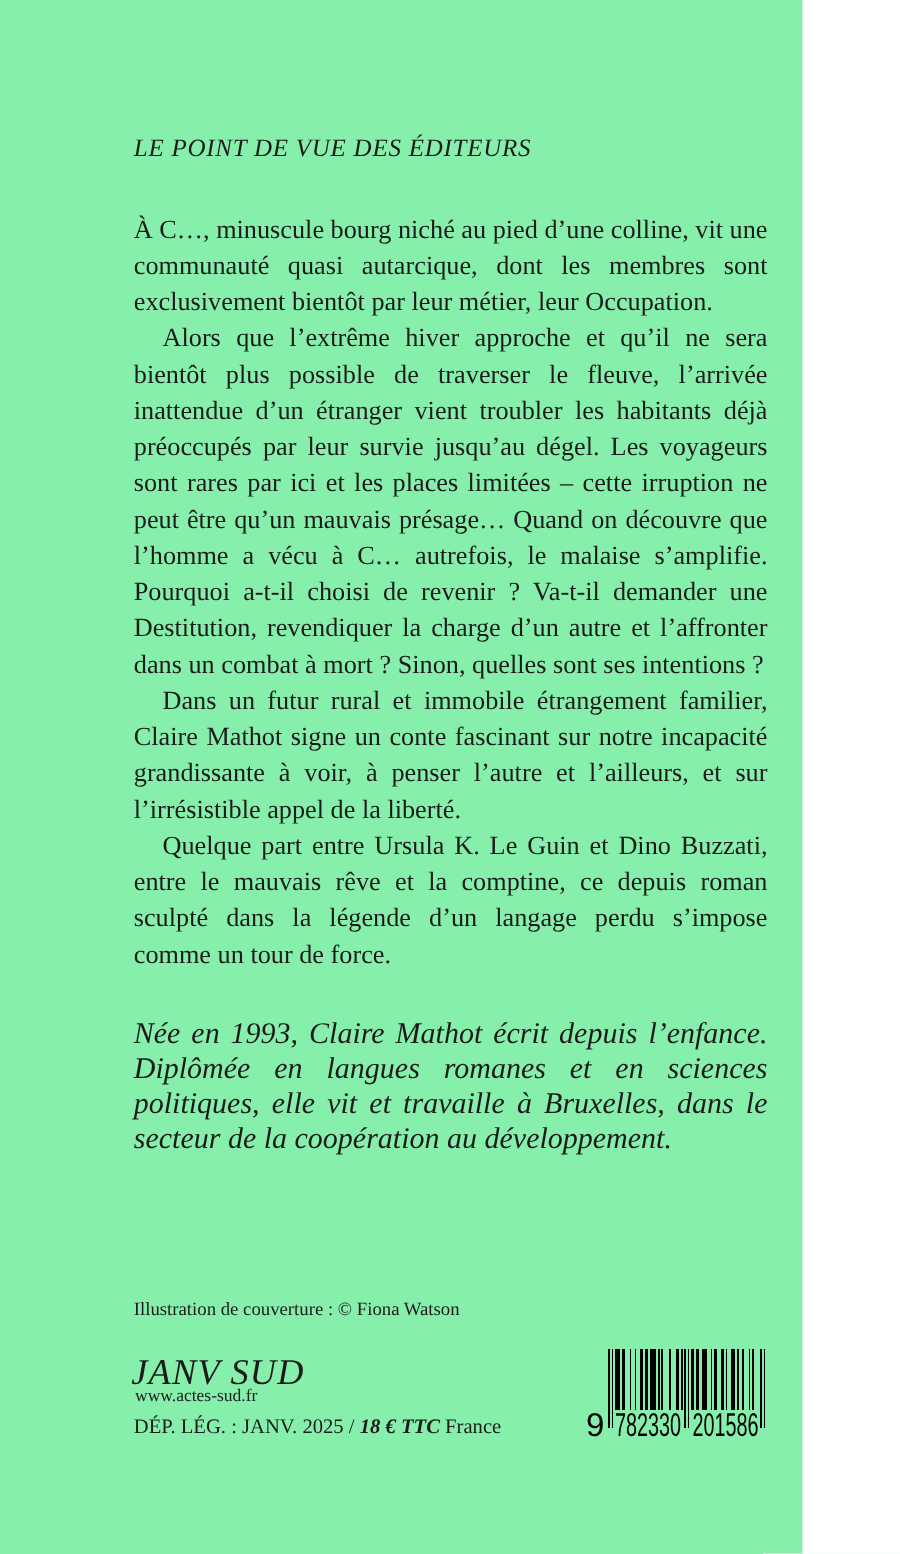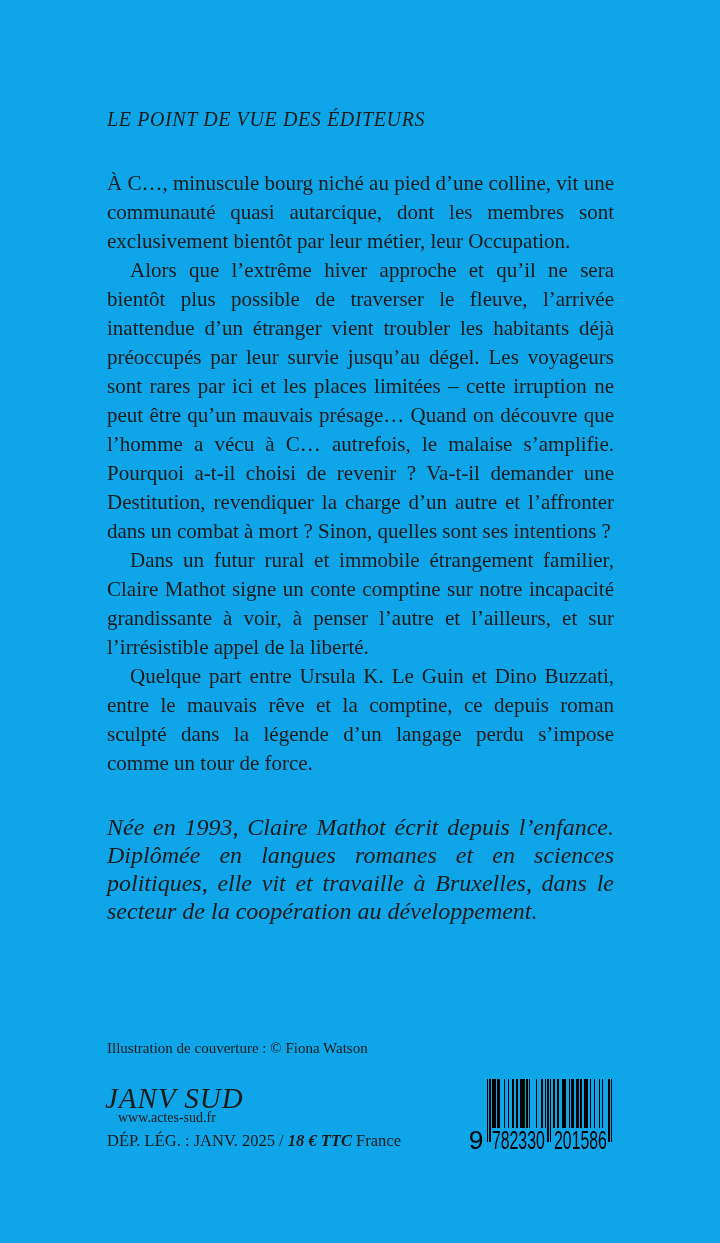--- a/index.html
+++ b/index.html
@@ -1,19 +1,19 @@
 <!DOCTYPE html>
 <html lang="fr"><head>
 <meta charset="utf-8">
 <style>
   html,body{margin:0;padding:0;background:#ffffff;}
   .page{
     position:relative;
-    width:720px;height:1243px;
-    background:#0ea5e9;
+    width:642px;height:1243px;
+    background:#86efac;
     color:#1b1b1b;
     font-family:"Liberation Serif","DejaVu Serif",serif;
     overflow:hidden;
   }
   .editorial-header{
     position:absolute;left:107px;top:108px;
     font-style:italic;font-size:20px;letter-spacing:0.6px;
     white-space:nowrap;
   }
   .synopsis{
@@ -34,21 +34,21 @@
     position:absolute;left:107px;top:1040px;
     font-size:15px;white-space:nowrap;
   }
   .publisher-logo{
     position:absolute;left:105px;top:1084px;
     font-style:italic;font-size:29px;letter-spacing:1px;line-height:1;
     white-space:nowrap;
   }
   .publisher-website{
     position:absolute;left:108px;top:1110px;
-    font-size:14px;white-space:nowrap;margin-left:10px;
+    font-size:14px;white-space:nowrap;
   }
   .legal-line{
     position:absolute;left:107px;top:1131px;
     font-size:16.5px;white-space:nowrap;
   }
   .legal-line .price{font-weight:bold;font-style:italic;}
   .barcode{
     position:absolute;left:461px;top:1079px;
     width:157px;height:74px;
   }
@@ -57,21 +57,21 @@
 </head>
 <body>
 
 <div class="page">
 
   <div class="editorial-header">LE POINT DE VUE DES ÉDITEURS</div>
 
   <div class="synopsis">
     <p>À C…, minuscule bourg niché au pied d’une colline, vit une communauté quasi autarcique, dont les membres sont exclusivement bientôt par leur métier, leur Occupation.</p>
     <p>Alors que l’extrême hiver approche et qu’il ne sera bientôt plus possible de traverser le fleuve, l’arrivée inattendue d’un étranger vient troubler les habitants déjà préoccupés par leur survie jusqu’au dégel. Les voyageurs sont rares par ici et les places limitées – cette irruption ne peut être qu’un mauvais présage… Quand on découvre que l’homme a vécu à C… autrefois, le malaise s’amplifie. Pourquoi a-t-il choisi de revenir&nbsp;? Va-t-il demander une Destitution, revendiquer la charge d’un autre et l’affronter dans un combat à mort&nbsp;? Sinon, quelles sont ses intentions&nbsp;?</p>
-    <p>Dans un futur rural et immobile étrangement familier, Claire Mathot signe un conte comptine sur notre incapacité grandissante à voir, à penser l’autre et l’ailleurs, et sur l’irrésistible appel de la liberté.</p>
+    <p>Dans un futur rural et immobile étrangement familier, Claire Mathot signe un conte fascinant sur notre incapacité grandissante à voir, à penser l’autre et l’ailleurs, et sur l’irrésistible appel de la liberté.</p>
     <p>Quelque part entre Ursula K. Le Guin et Dino Buzzati, entre le mauvais rêve et la comptine, ce depuis roman sculpté dans la légende d’un langage perdu s’impose comme un tour de force.</p>
   </div>
 
   <div class="bio">
     <p>Née en 1993, Claire Mathot écrit depuis l’enfance. Diplômée en langues romanes et en sciences politiques, elle vit et travaille à Bruxelles, dans le secteur de la coopération au développement.</p>
   </div>
 
   <div class="credit">Illustration de couverture&nbsp;: © Fiona Watson</div>
 
   <div class="publisher-logo">JANV SUD</div>

